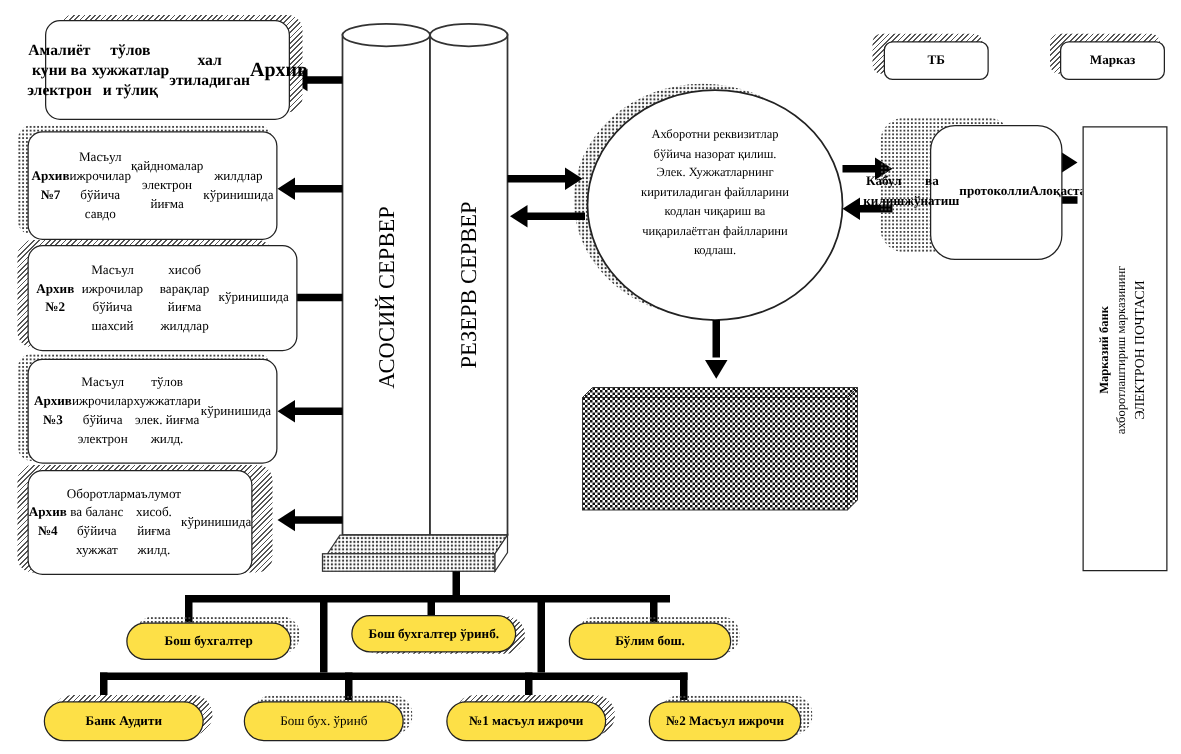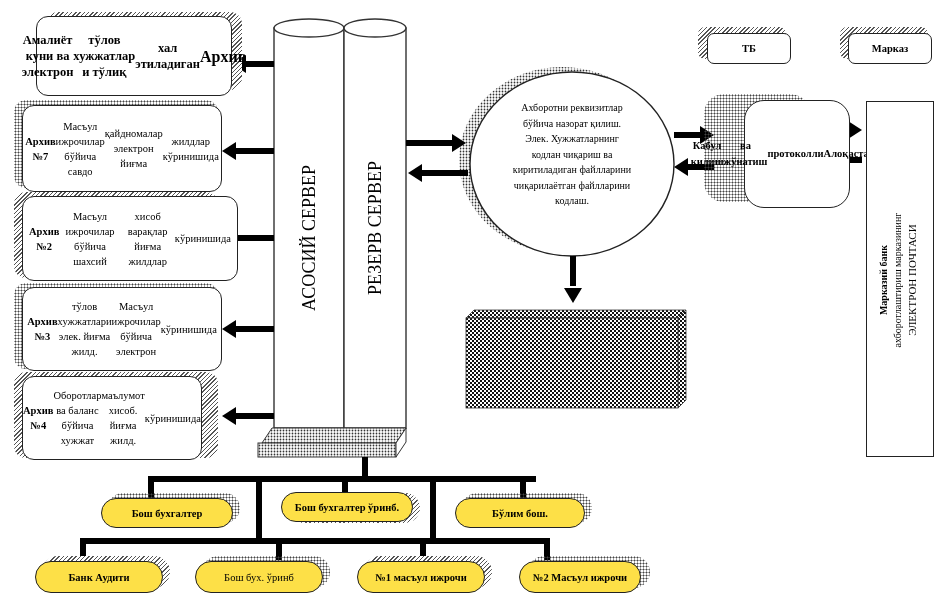--- a/index.html
+++ b/index.html
@@ -155,42 +155,42 @@
 <div class="box" style="left:22px;top:196px;width:216px;height:85px;">
   <div class="b">Архив №2</div>
   <div>Масъул ижрочилар бўйича шахсий</div>
   <div>хисоб варақлар йиғма жилдлар</div>
   <div>кўринишида</div>
 </div>
 
 <div class="shadow-dots" style="left:14px;top:283px;width:204px;height:86px;"></div>
 <div class="box" style="left:22px;top:287px;width:200px;height:84px;">
   <div class="b">Архив №3</div>
+  <div>Масъул ижрочилар бўйича электрон</div>
   <div>тўлов хужжатлари элек. йиғма жилд.</div>
-  <div>Масъул ижрочилар бўйича электрон</div>
   <div>кўринишида</div>
 </div>
 
 <div class="shadow-hatch" style="left:14px;top:372px;width:204px;height:86px;"></div>
 <div class="box" style="left:22px;top:376px;width:180px;height:84px;">
   <div class="b">Архив №4</div>
   <div>Оборотлар ва баланс бўйича хужжат</div>
   <div>маълумот хисоб. йиғма жилд.</div>
   <div>кўринишида</div>
 </div>
 
 <div class="vtext" style="left:209px;top:225px;width:200px;height:26px;font-size:18px;line-height:26px;transform:rotate(-90deg);">АСОСИЙ СЕРВЕР</div>
 <div class="vtext" style="left:275px;top:215px;width:200px;height:26px;font-size:18px;line-height:26px;transform:rotate(-90deg);">РЕЗЕРВ СЕРВЕР</div>
 
 <div class="abs" style="left:492px;top:100px;width:160px;text-align:center;font-size:10px;line-height:15.5px;">
   <div>Ахборотни реквизитлар</div>
   <div>бўйича назорат қилиш.</div>
   <div>Элек. Хужжатларнинг</div>
+  <div>киритиладиган файлларини</div>
   <div>кодлан чиқариш ва</div>
-  <div>киритиладиган файлларини</div>
   <div>чиқарилаётган файлларини</div>
   <div>кодлаш.</div>
 </div>
 
 <div class="shadow-dots" style="left:704px;top:94px;width:106px;height:108px;border-radius:20px;"></div>
 <div class="box" style="left:712px;top:100px;width:106px;height:108px;border-radius:20px;font-weight:bold;line-height:16px;margin-left:32px;">
   <div>Кабул қилиш</div>
   <div>ва жўнатиш</div>
   <div>протоколли</div>
   <div>Алоқа</div>

